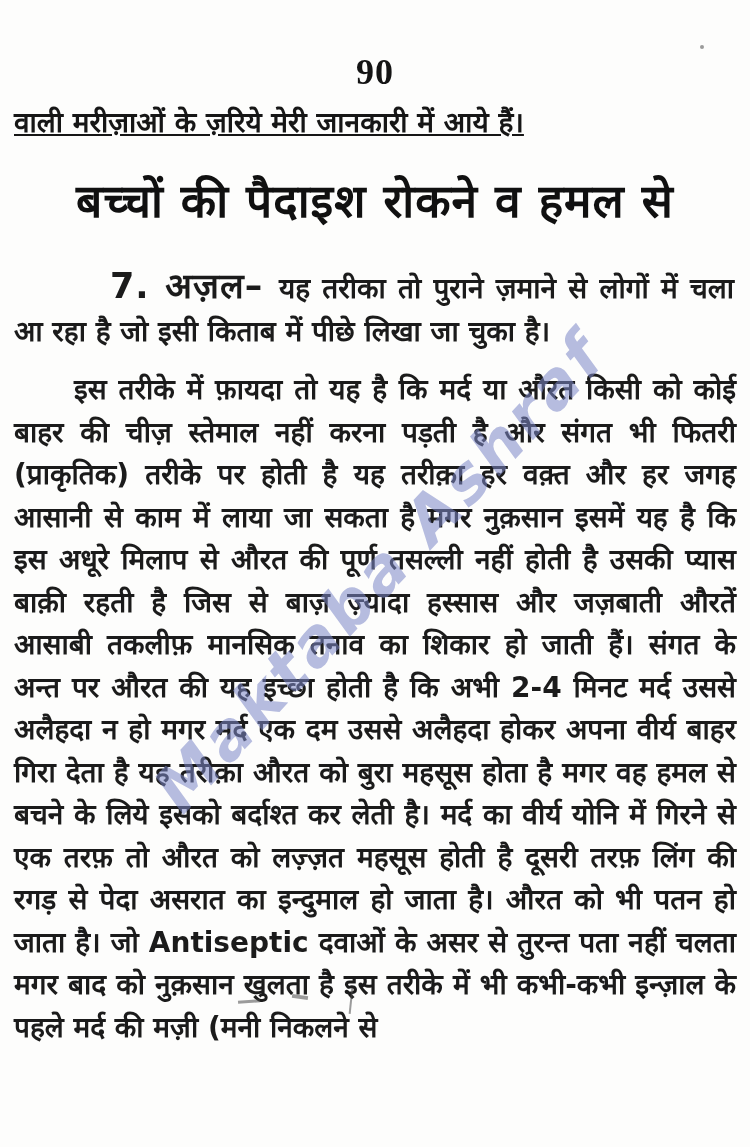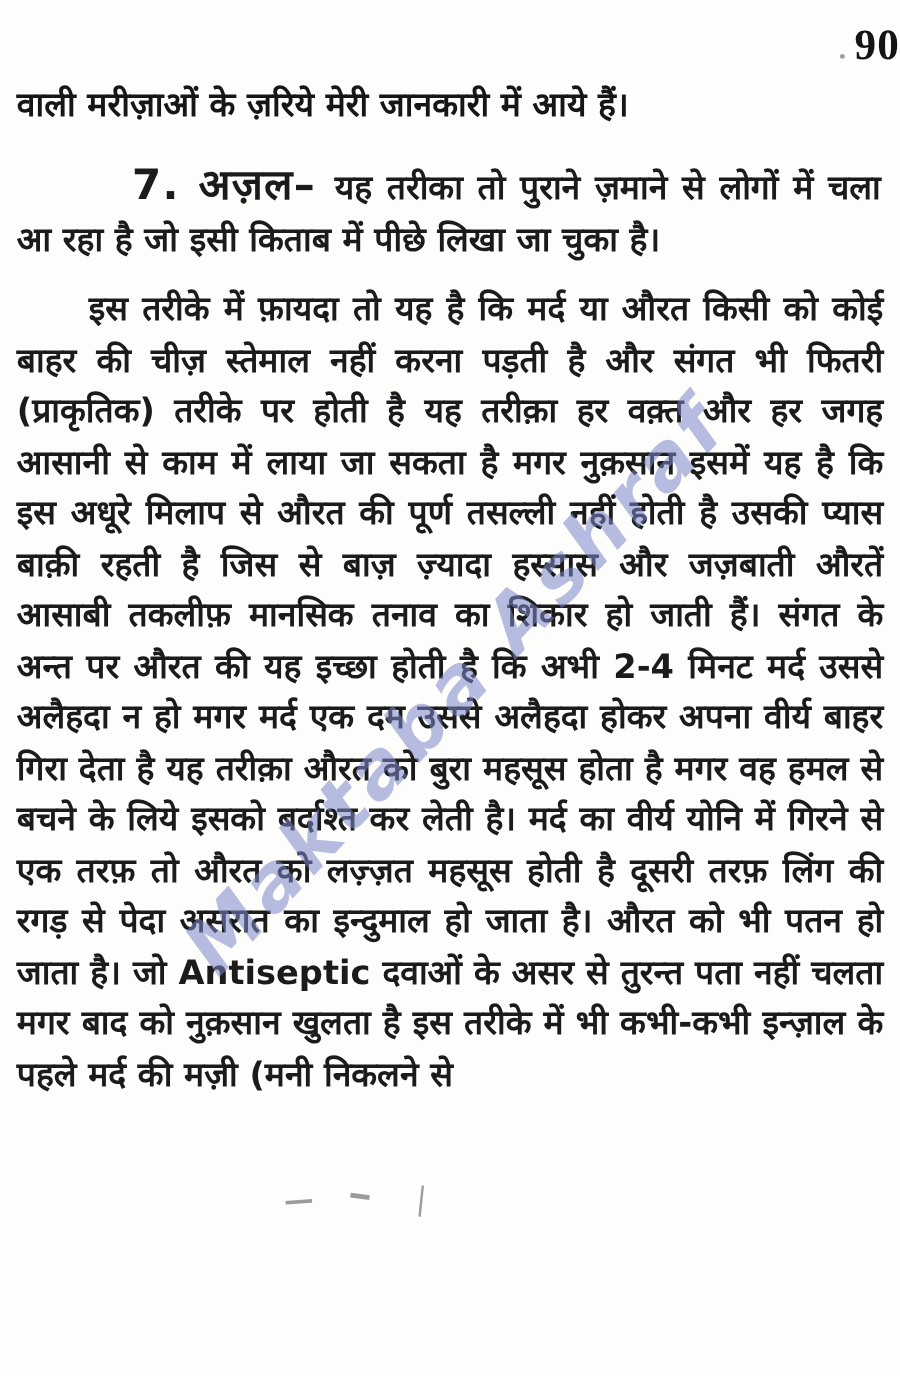--- a/index.html
+++ b/index.html
@@ -11,34 +11,35 @@
   .scan-page {
     position: relative;
     width: 750px;
     height: 1147px;
     margin: 0 auto;
     background: #fdfdfc;
     overflow: hidden;
     color: #1b1b1b;
   }
   .page-number {
-    text-align: right;
-    padding-top: 16px;
+    text-align: center;
+    padding-top: 51px;
     font-family: "Liberation Serif", "DejaVu Serif", serif;
     font-size: 36px;
     font-weight: 700;
     letter-spacing: 1px;
     color: #141414;
   }
   .intro-line {
     margin: 10px 14px 0 14px;
     font-size: 28px;
     font-weight: 700;
     line-height: 40px;
     color: #161616;
+    text-decoration: underline;
   }
   .chapter-title {
     margin-top: 20px;
     text-align: center;
     font-weight: 700;
     color: #101010;
   }
   .chapter-title .title-line {
     font-size: 46px;
     line-height: 76px;
@@ -97,20 +98,21 @@
 
 <div class="scan-page">
 
   <div class="watermark">Maktaba Ashraf</div>
 
   <div class="page-number">90</div>
 
   <div class="intro-line">वाली मरीज़ाओं के ज़रिये मेरी जानकारी में आये हैं।</div>
 
   <div class="chapter-title">
+    <div class="title-line">बच्चों की पैदाइश रोकने व हमल से</div>
   </div>
 
   <div class="para para-azal">
     <span class="azal-label">7. अज़ल– </span>
     <span>यह तरीका तो पुराने ज़माने से लोगों में चला आ रहा है जो इसी किताब में पीछे लिखा जा चुका है।</span>
   </div>
 
   <div class="para para-body">इस तरीके में फ़ायदा तो यह है कि मर्द या औरत किसी को कोई बाहर की चीज़ स्तेमाल नहीं करना पड़ती है और संगत भी फितरी (प्राकृतिक) तरीके पर होती है यह तरीक़ा हर वक़्त और हर जगह आसानी से काम में लाया जा सकता है मगर नुक़सान इसमें यह है कि इस अधूरे मिलाप से औरत की पूर्ण तसल्ली नहीं होती है उसकी प्यास बाक़ी रहती है जिस से बाज़ ज़्यादा हस्सास और जज़बाती औरतें आसाबी तकलीफ़ मानसिक तनाव का शिकार हो जाती हैं। संगत के अन्त पर औरत की यह इच्छा होती है कि अभी 2-4 मिनट मर्द उससे अलैहदा न हो मगर मर्द एक दम उससे अलैहदा होकर अपना वीर्य बाहर गिरा देता है यह तरीक़ा औरत को बुरा महसूस होता है मगर वह हमल से बचने के लिये इसको बर्दाश्त कर लेती है। मर्द का वीर्य योनि में गिरने से एक तरफ़ तो औरत को लज़्ज़त महसूस होती है दूसरी तरफ़ लिंग की रगड़ से पेदा असरात का इन्दुमाल हो जाता है। औरत को भी पतन हो जाता है। जो Antiseptic दवाओं के असर से तुरन्त पता नहीं चलता मगर बाद को नुक़सान खुलता है इस तरीके में भी कभी-कभी इन्ज़ाल के पहले मर्द की मज़ी (मनी निकलने से</div>
 
   <div class="artifact a1"></div>

